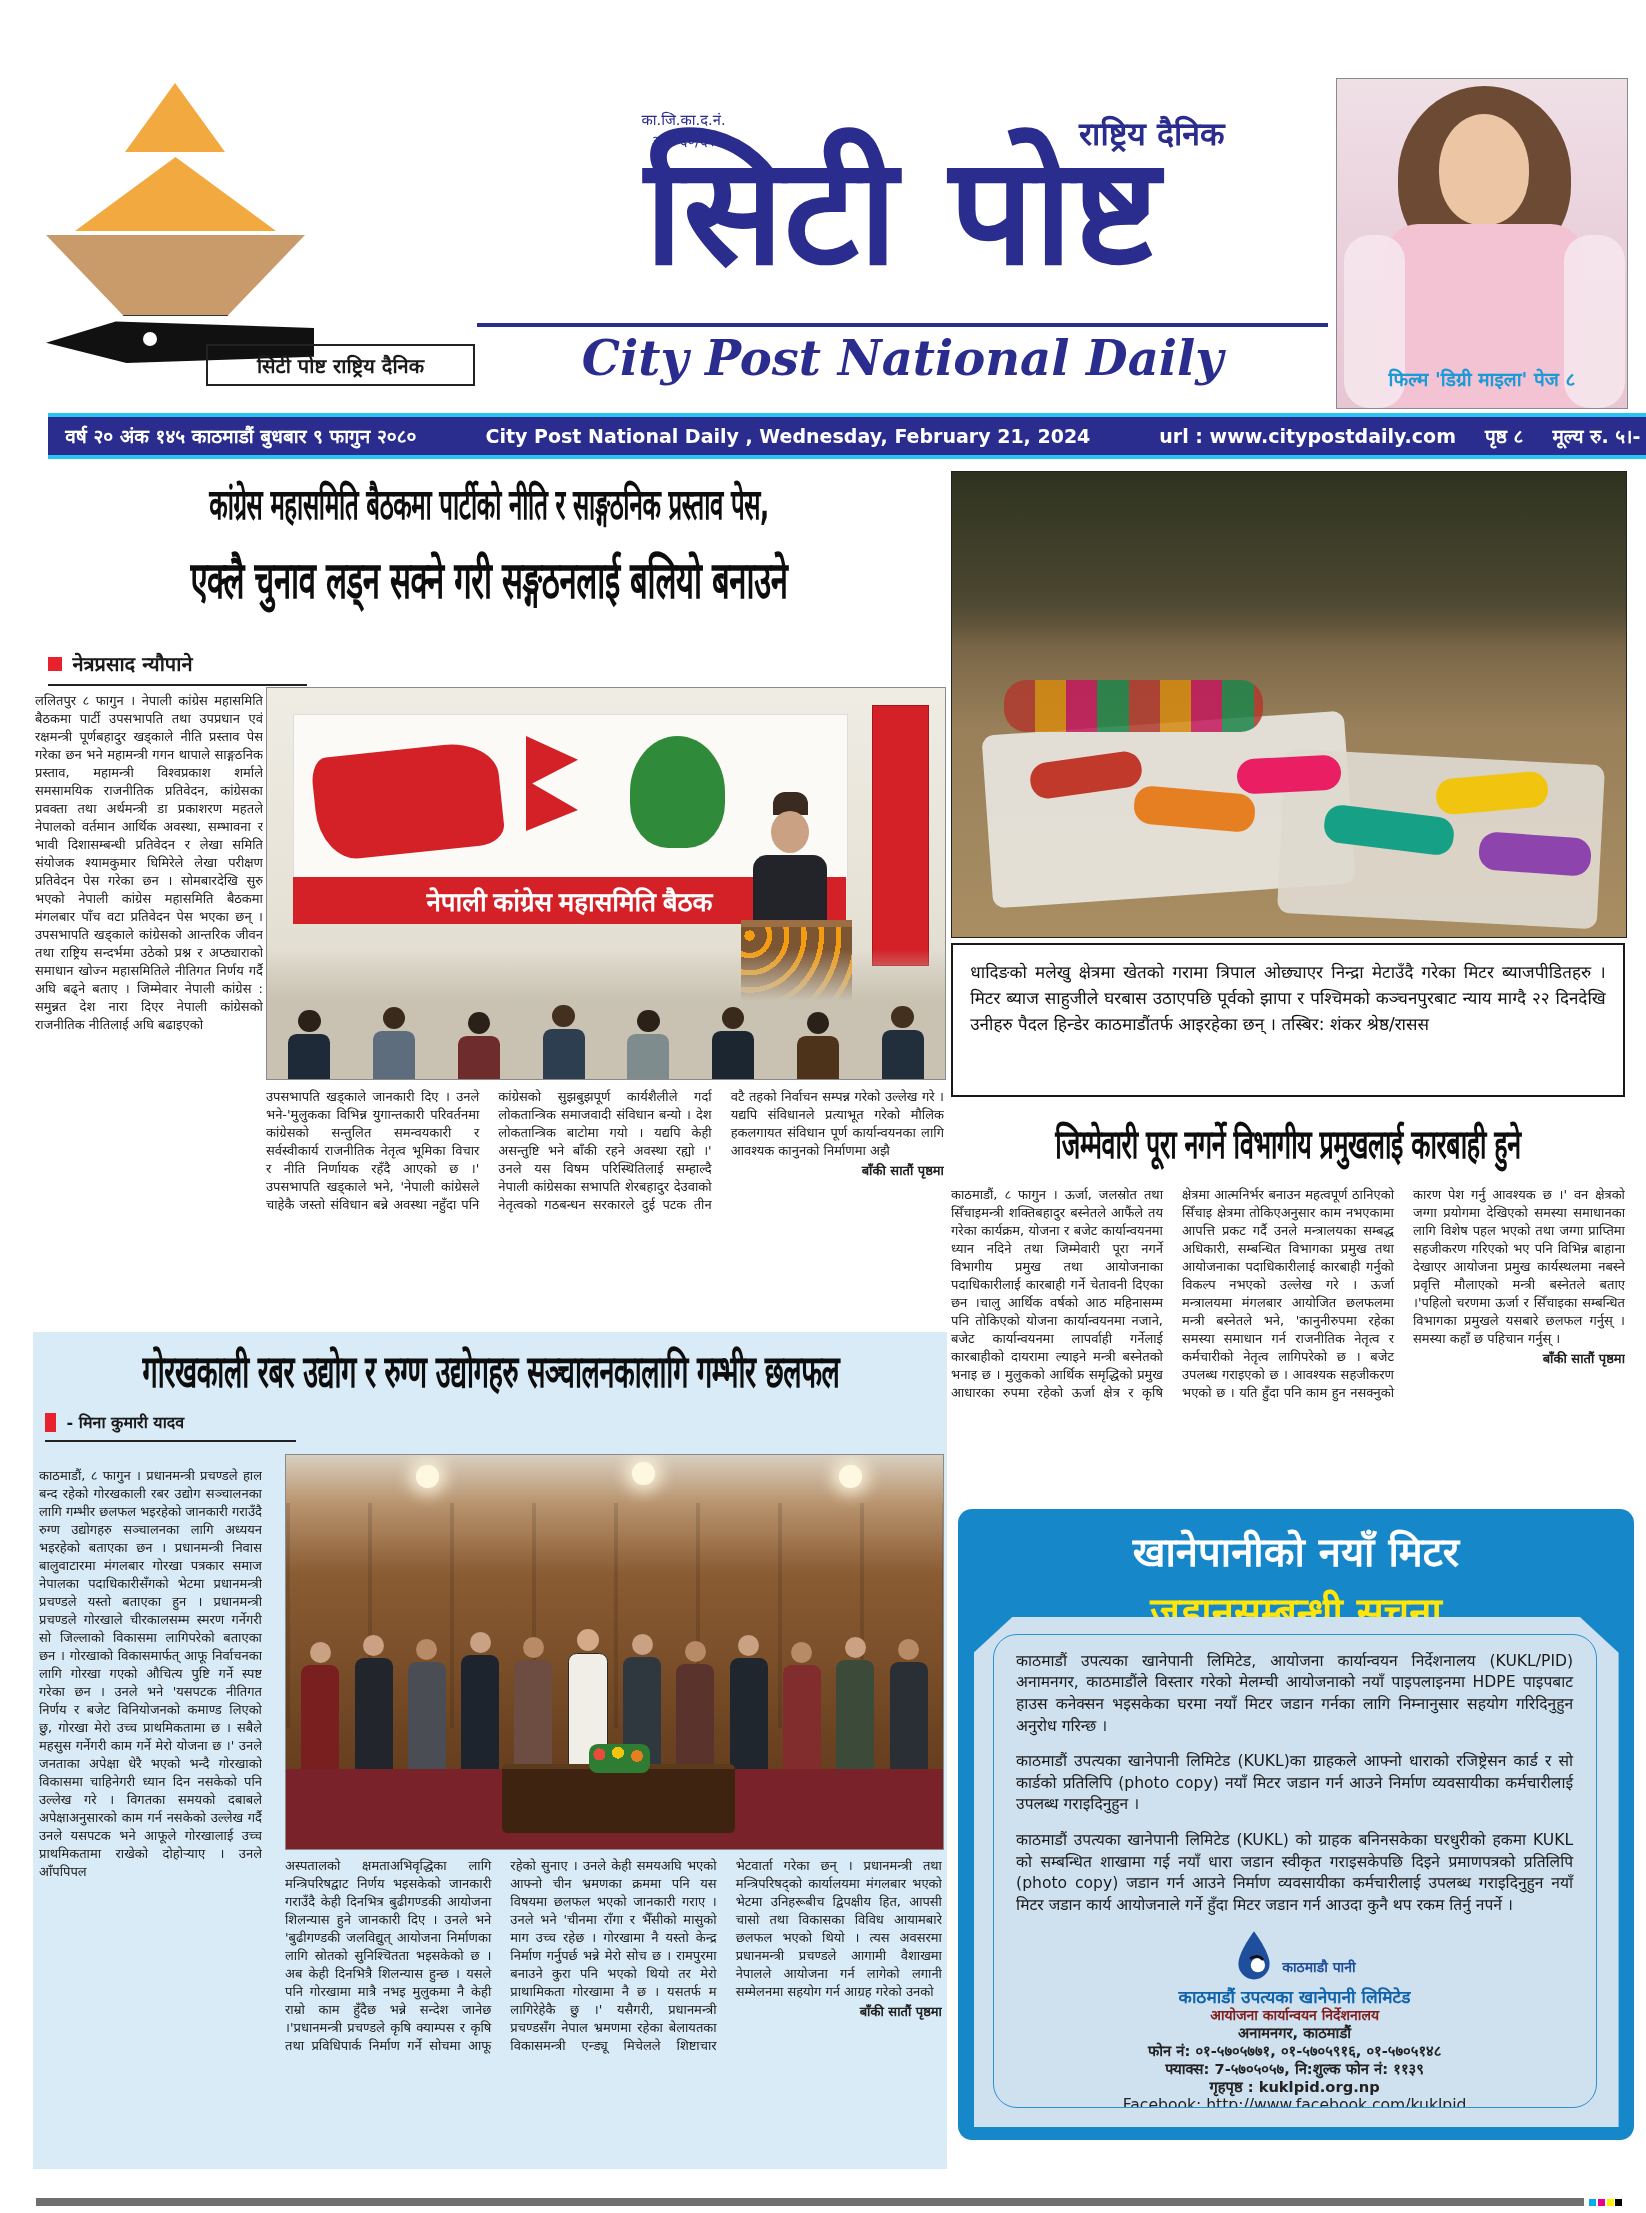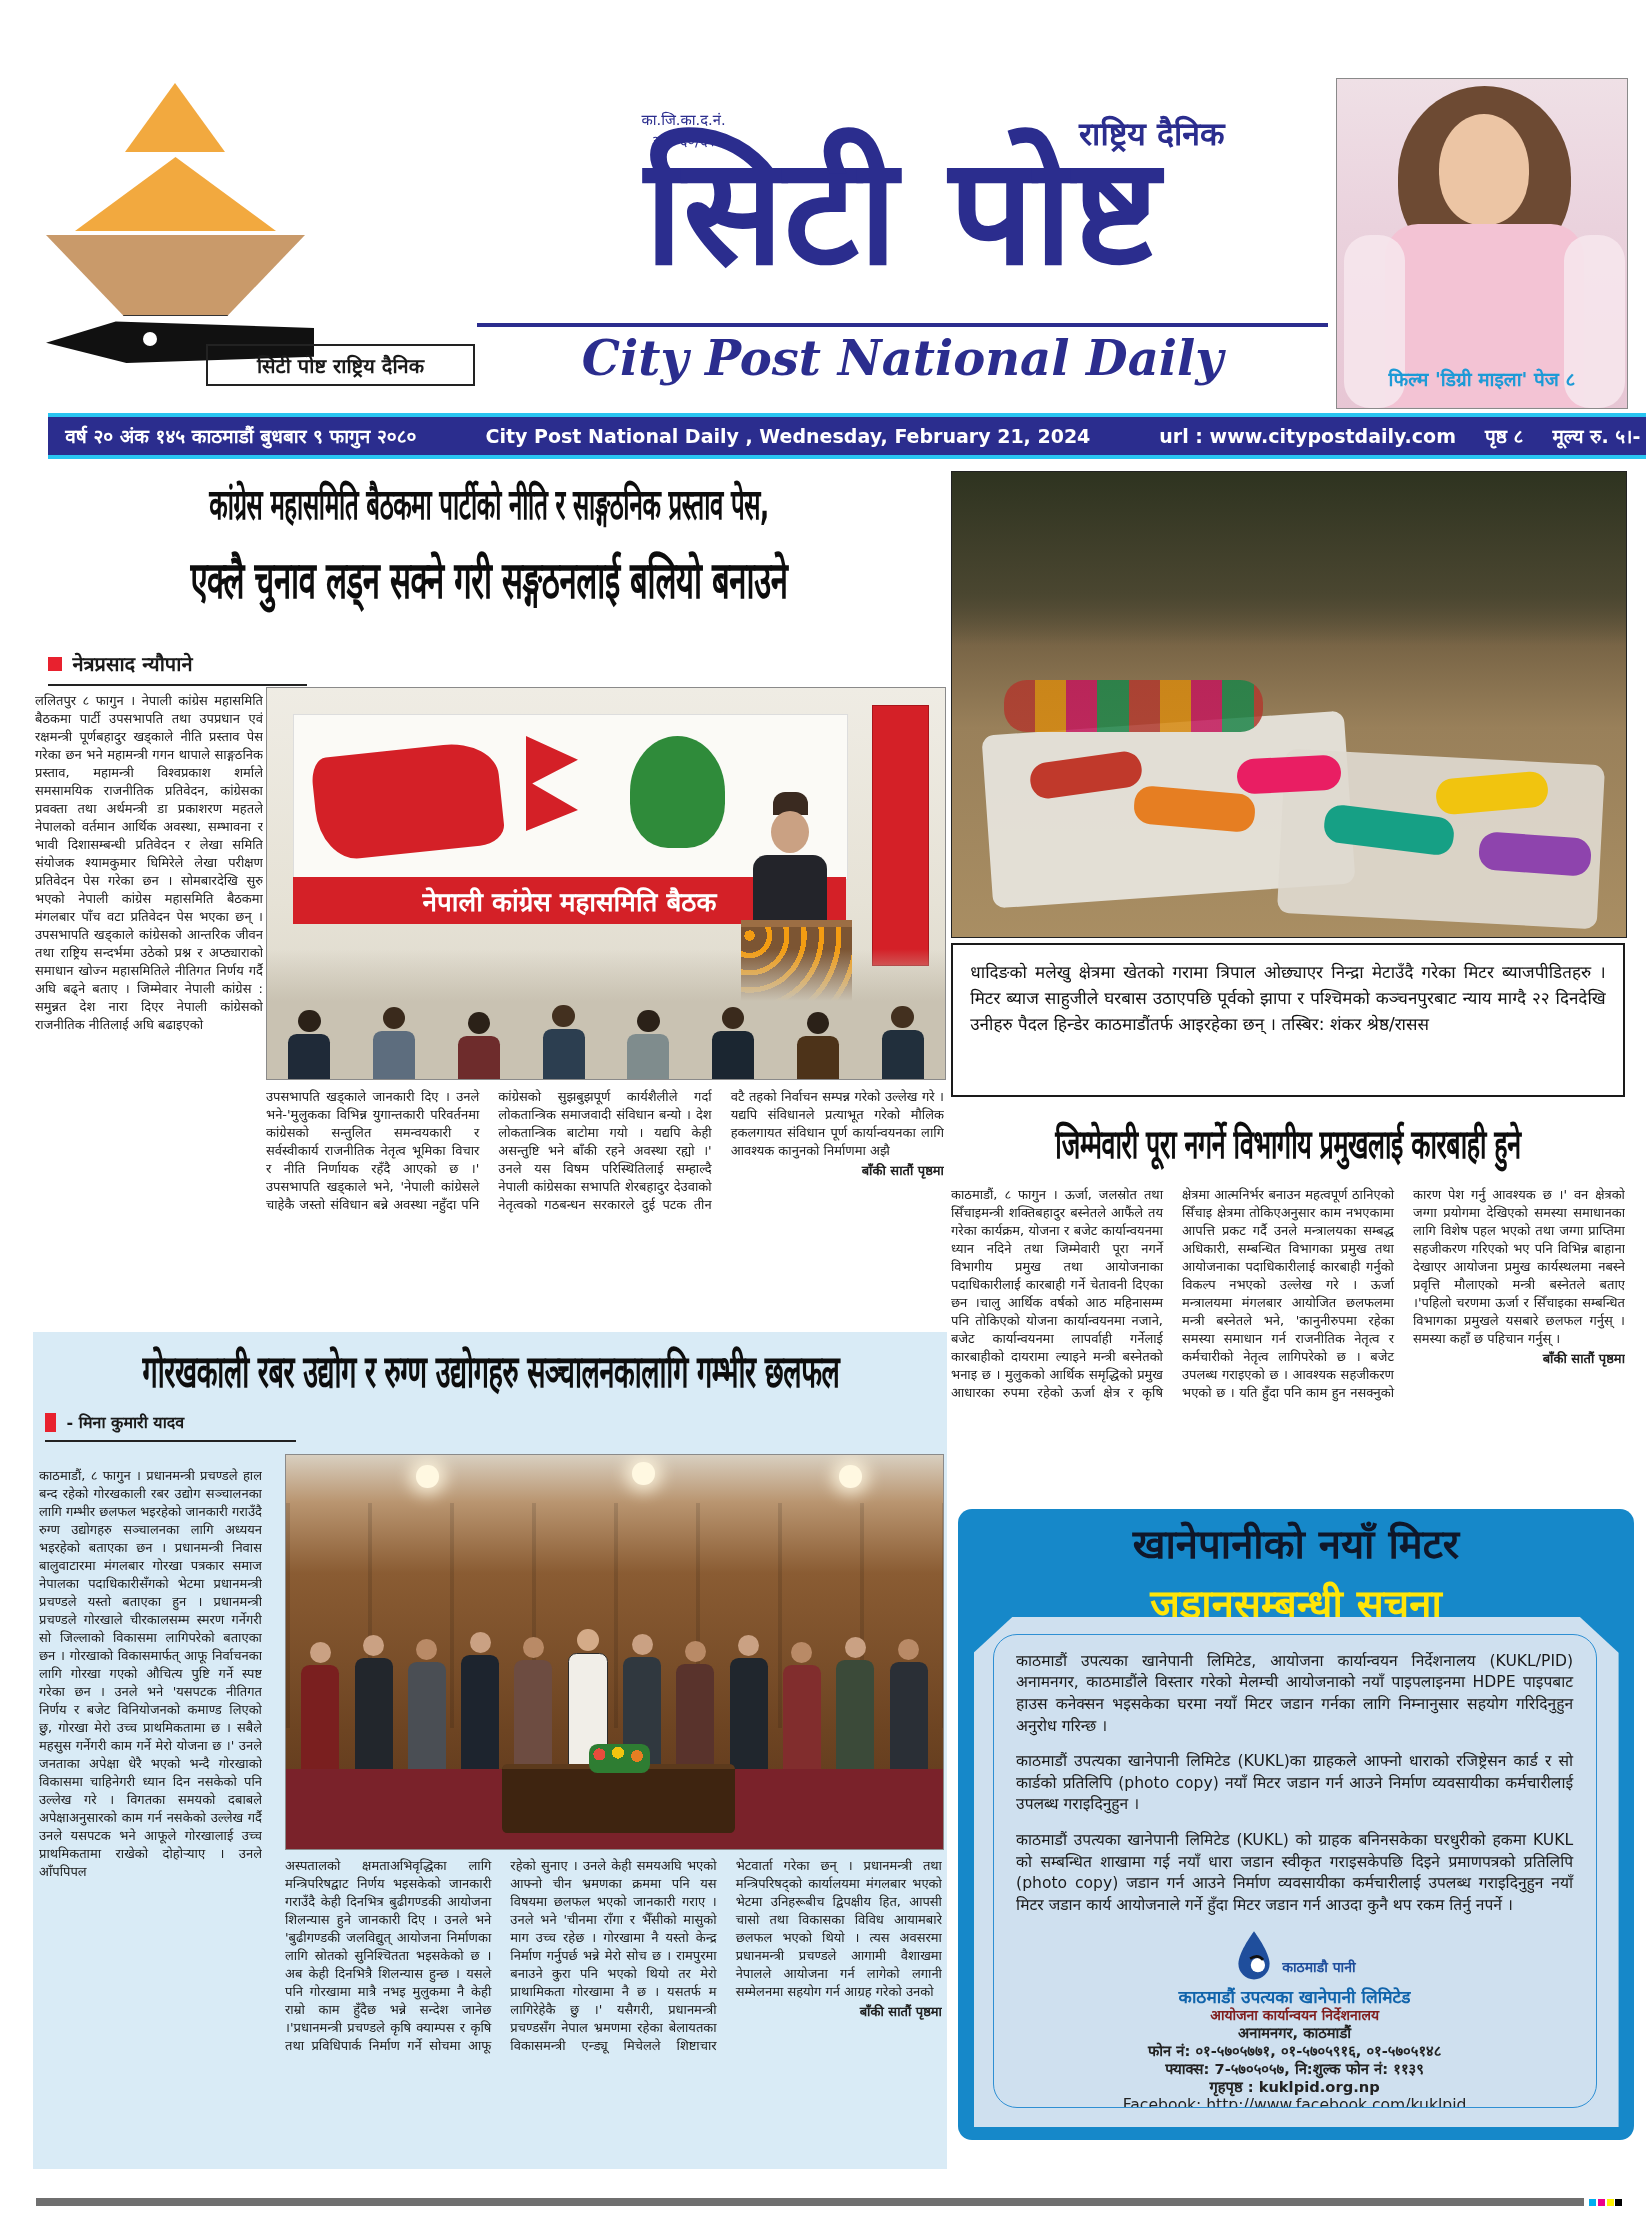--- a/index.html
+++ b/index.html
@@ -86,21 +86,21 @@
     </div>
   </div>
 
   <div class="abs body-txt" style="left:35px;top:692px;width:228px;height:607px;overflow:hidden;">ललितपुर ८ फागुन । नेपाली कांग्रेस महासमिति बैठकमा पार्टी उपसभापति तथा उपप्रधान एवं रक्षमन्त्री पूर्णबहादुर खड्काले नीति प्रस्ताव पेस गरेका छन भने महामन्त्री गगन थापाले साङ्गठनिक प्रस्ताव, महामन्त्री विश्वप्रकाश शर्माले समसामयिक राजनीतिक प्रतिवेदन, कांग्रेसका प्रवक्ता तथा अर्थमन्त्री डा प्रकाशरण महतले नेपालको वर्तमान आर्थिक अवस्था, सम्भावना र भावी दिशासम्बन्धी प्रतिवेदन र लेखा समिति संयोजक श्यामकुमार घिमिरेले लेखा परीक्षण प्रतिवेदन पेस गरेका छन । सोमबारदेखि सुरु भएको नेपाली कांग्रेस महासमिति बैठकमा मंगलबार पाँच वटा प्रतिवेदन पेस भएका छन् । उपसभापति खड्काले कांग्रेसको आन्तरिक जीवन तथा राष्ट्रिय सन्दर्भमा उठेको प्रश्न र अप्ठ्याराको समाधान खोज्न महासमितिले नीतिगत निर्णय गर्दै अघि बढ्ने बताए । जिम्मेवार नेपाली कांग्रेस : समुन्नत देश नारा दिएर नेपाली कांग्रेसको राजनीतिक नीतिलाई अघि बढाइएको</div>
 
   <div class="abs photo" style="left:266px;top:687px;width:678px;height:391px;background:linear-gradient(180deg,#efece4 0%,#e6e2d6 55%,#d9d4c6 100%);">
     <div class="abs" style="left:26px;top:26px;width:553px;height:164px;background:#fbfaf6;border:0.9px solid #ddd;"></div>
     <div class="abs" style="left:48px;top:61px;width:186px;height:104px;background:#d42027;border-radius:15.6px 52px 26px 39px/26px 35px 19px 52px;transform:rotate(-6deg);"></div>
     <div class="abs" style="left:259px;top:48px;width:52px;height:95px;background:#d42027;clip-path:polygon(0 0,100% 25%,12% 50%,100% 78%,0 100%);"></div>
     <div class="abs" style="left:363px;top:48px;width:95px;height:112px;background:#2f8b3a;border-radius:50% 50% 40% 40%;"></div>
-    <div class="abs" style="left:26px;top:189px;width:553px;height:47px;background:#d42027;display:flex;align-items:center;justify-content:center;">
+    <div class="abs" style="left:26px;top:189px;width:553px;height:47px;background:#d42027;display:flex;align-items:center;justify-content:center;font-family:Liberation Serif, serif;">
       <span class="nowrap" style="color:#fff;font-weight:bold;font-size:26px;">नेपाली कांग्रेस महासमिति बैठक</span>
     </div>
     <div class="abs" style="left:605px;top:17.3px;width:55px;height:259px;background:#d42027;border:1.7px solid #a9151b;"></div>
     <div class="abs" style="left:484px;top:104px;width:78px;height:138px;">
       <div style="width:35px;height:22.5px;background:#3a2a20;border-radius:12px 12px 0 0;margin:0 auto;"></div>
       <div style="width:38px;height:42px;background:#caa183;border-radius:50%;margin:-3.5px auto 0;"></div>
       <div style="width:74px;height:78px;background:#23242a;border-radius:14px 14px 0 0;margin:1.7px auto 0;"></div>
     </div>
     <div class="abs" style="left:474px;top:232px;width:111px;height:159px;background:#7c5533;border-top:7px solid #9c6e44;"></div>
     <div class="abs" style="left:474px;top:239px;width:111px;height:112px;background:repeating-radial-gradient(circle at 8.6px 8.6px,#f39c12 0 5.2px,transparent 5.2px 17.3px);"></div>
@@ -242,21 +242,21 @@
     <div class="abs" style="left:216px;bottom:15.6px;width:233px;height:64px;background:#3e2410;border-radius:5.2px;border-top:5.2px solid #5c3a1c;"></div>
     <div class="abs" style="left:303px;bottom:76px;width:61px;height:29px;background:radial-gradient(circle at 10.4px 10.4px,#e74c3c 0 6px,transparent 6px),radial-gradient(circle at 29px 8.6px,#f1c40f 0 6px,transparent 6px),radial-gradient(circle at 48px 12px,#e67e22 0 6px,transparent 6px),#2e7d32;border-radius:8.6px;"></div>
   </div>
 
   <div class="abs body-txt cols3" style="left:285px;top:1857px;width:657px;height:304px;overflow:hidden;">
     <span>अस्पतालको क्षमताअभिवृद्धिका लागि मन्त्रिपरिषद्वाट निर्णय भइसकेको जानकारी गराउँदै केही दिनभित्र बुढीगण्डकी आयोजना शिलन्यास हुने जानकारी दिए । उनले भने 'बुढीगण्डकी जलविद्युत् आयोजना निर्माणका लागि स्रोतको सुनिश्चितता भइसकेको छ । अब केही दिनभित्रै शिलन्यास हुन्छ । यसले पनि गोरखामा मात्रै नभइ मुलुकमा नै केही राम्रो काम हुँदैछ भन्ने सन्देश जानेछ ।'प्रधानमन्त्री प्रचण्डले कृषि क्याम्पस र कृषि तथा प्रविधिपार्क निर्माण गर्ने सोचमा आफू रहेको सुनाए । उनले केही समयअघि भएको आफ्नो चीन भ्रमणका क्रममा पनि यस विषयमा छलफल भएको जानकारी गराए । उनले भने 'चीनमा राँगा र भैँसीको मासुको माग उच्च रहेछ । गोरखामा नै यस्तो केन्द्र निर्माण गर्नुपर्छ भन्ने मेरो सोच छ । रामपुरमा बनाउने कुरा पनि भएको थियो तर मेरो प्राथामिकता गोरखामा नै छ । यसतर्फ म लागिरेहेकै छु ।' यसैगरी, प्रधानमन्त्री प्रचण्डसँग नेपाल भ्रमणमा रहेका बेलायतका विकासमन्त्री एन्ड्यू मिचेलले शिष्टाचार भेटवार्ता गरेका छन् । प्रधानमन्त्री तथा मन्त्रिपरिषद्को कार्यालयमा मंगलबार भएको भेटमा उनिहरूबीच द्विपक्षीय हित, आपसी चासो तथा विकासका विविध आयामबारे छलफल भएको थियो । त्यस अवसरमा प्रधानमन्त्री प्रचण्डले आगामी वैशाखमा नेपालले आयोजना गर्न लागेको लगानी सम्मेलनमा सहयोग गर्न आग्रह गरेको उनको</span>
     <div class="cont">बाँकी सातौं पृष्ठमा</div>
   </div>
 
   <div class="abs" style="left:958px;top:1509px;width:676px;height:631px;background:#1688c9;border-radius:14px;">
-    <div class="center nowrap" style="margin-top:6px;font-size:40px;font-weight:bold;color:#0f172a;">खानेपानीको नयाँ मिटर</div>
+    <div class="center nowrap" style="margin-top:14px;font-size:40px;font-weight:bold;color:#ffffff;">खानेपानीको नयाँ मिटर</div>
     <div class="center nowrap" style="margin-top:5.2px;font-size:40px;font-weight:bold;color:#ffe508;">जडानसम्बन्धी सूचना</div>
 
     <div class="abs" style="left:15.6px;top:108px;width:645px;height:510px;background:#cfe0ef;clip-path:polygon(6% 0,94% 0,100% 7%,100% 100%,0 100%,0 7%);">
       <div class="abs" style="left:19px;top:17.3px;width:604px;height:474px;border:1.7px solid #2e8fd3;border-radius:24px;box-sizing:border-box;padding:15.6px 22.5px;overflow:hidden;">
         <p class="notice-p">काठमाडौं उपत्यका खानेपानी लिमिटेड, आयोजना कार्यान्वयन निर्देशनालय (KUKL/PID) अनामनगर, काठमाडौंले विस्तार गरेको मेलम्ची आयोजनाको नयाँ पाइपलाइनमा HDPE पाइपबाट हाउस कनेक्सन भइसकेका घरमा नयाँ मिटर जडान गर्नका लागि निम्नानुसार सहयोग गरिदिनुहुन अनुरोध गरिन्छ ।</p>
         <p class="notice-p">काठमाडौं उपत्यका खानेपानी लिमिटेड (KUKL)का ग्राहकले आफ्नो धाराको रजिष्ट्रेसन कार्ड र सो कार्डको प्रतिलिपि (photo copy) नयाँ मिटर जडान गर्न आउने निर्माण व्यवसायीका कर्मचारीलाई उपलब्ध गराइदिनुहुन ।</p>
         <p class="notice-p">काठमाडौं उपत्यका खानेपानी लिमिटेड (KUKL) को ग्राहक बनिनसकेका घरधुरीको हकमा KUKL को सम्बन्धित शाखामा गई नयाँ धारा जडान स्वीकृत गराइसकेपछि दिइने प्रमाणपत्रको प्रतिलिपि (photo copy) जडान गर्न आउने निर्माण व्यवसायीका कर्मचारीलाई उपलब्ध गराइदिनुहुन नयाँ मिटर जडान कार्य आयोजनाले गर्ने हुँदा मिटर जडान गर्न आउदा कुनै थप रकम तिर्नु नपर्ने ।</p>
 
         <div style="display:flex;justify-content:center;align-items:center;gap:8.6px;margin:1.7px 0 5.2px 0;">
           <svg width="40" height="52" viewBox="0 0 60 80">

